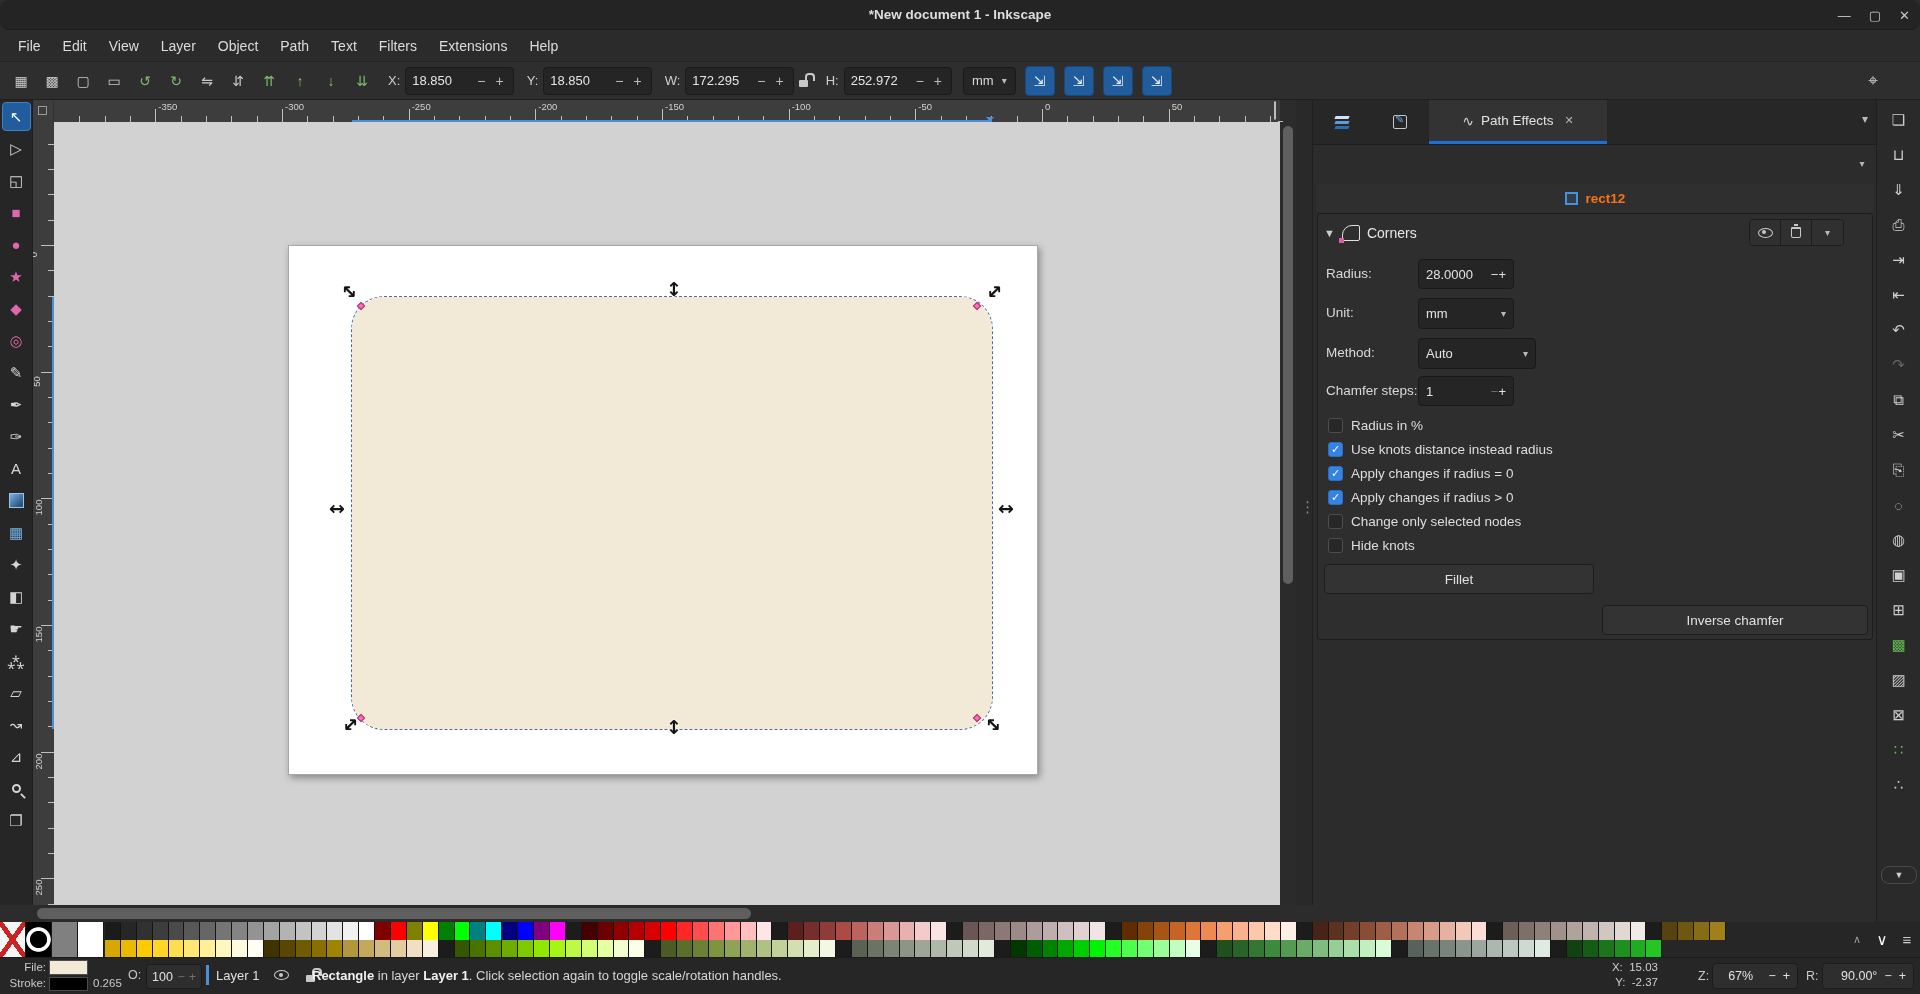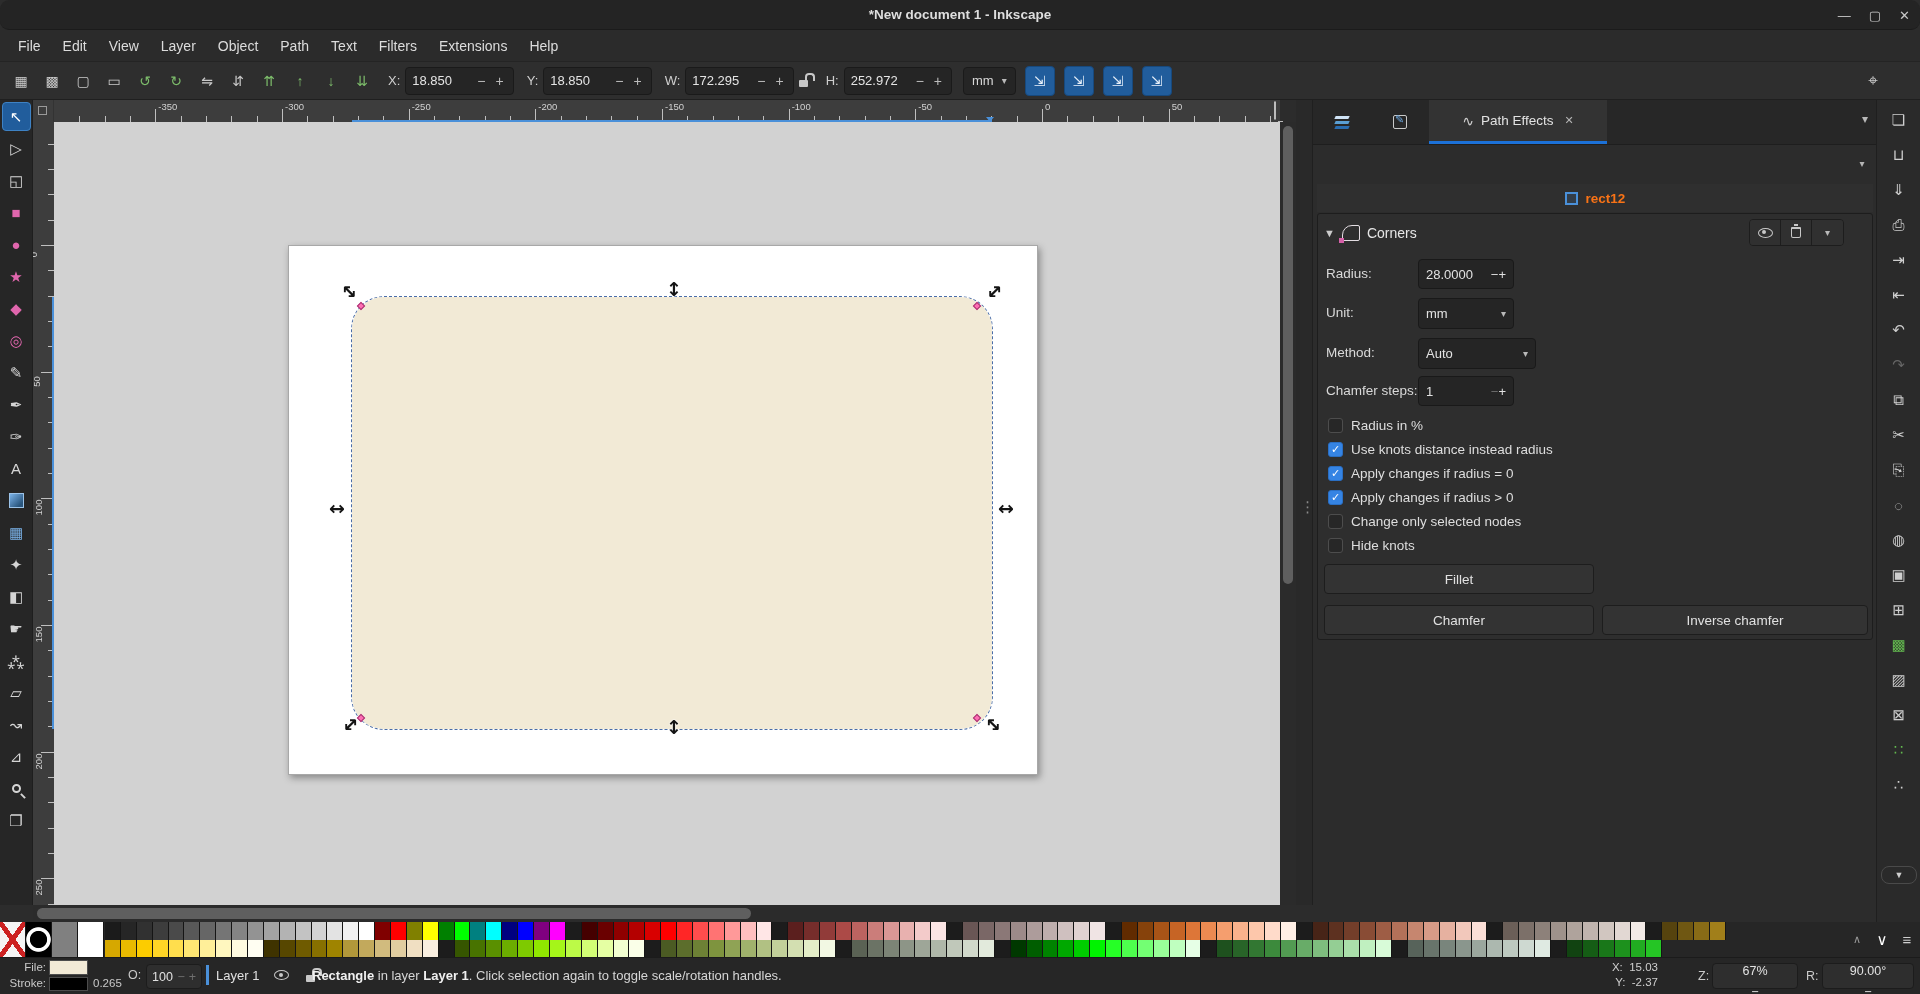--- a/index.html
+++ b/index.html
@@ -163,21 +163,21 @@
   #layer-chip { position:absolute; left:206px; top:7px; display:flex; align-items:center; gap:7px; }
   #layer-bar { width:3px; height:20px; background:#4a90d9; }
   #layer-name { font-size:13px; color:#e0e0e0; }
   .plock { position:relative; width:14px; height:15px; display:inline-block; }
   .plock::before { content:""; position:absolute; left:6px; top:0; width:6px; height:6px; border:2px solid #c8c8c8; border-bottom:none; border-radius:4px 4px 0 0; }
   .plock::after { content:""; position:absolute; left:0; top:7px; width:9px; height:7px; background:#c8c8c8; border-radius:1px; }
   #status-msg { position:absolute; left:312px; top:10px; font-size:13px; color:#d6d6d6; white-space:nowrap; }
   #status-msg b { color:#f0f0f0; }
   #coords { position:absolute; left:1598px; top:2px; width:60px; text-align:right; font-size:11.5px; color:#cfcfcf; line-height:15px; }
   .sb-box { position:absolute; top:5px; height:26px; background:#2e2e2e; border:1px solid #1c1c1c; border-radius:4px;
-    display:flex; align-items:center; padding:0 7px; gap:7px; font-size:12.5px; color:#e2e2e2;flex-direction:column; }
+    display:flex; align-items:center; padding:0 7px; gap:7px; font-size:12.5px; color:#e2e2e2; }
 </style>
 </head>
 <body>
 
 <div id="stage">
 
   <div id="titlebar" class="abs">
     <span id="title-text">*New document 1 - Inkscape</span>
     <div id="win-controls">
         <span class="win-btn">—</span>
@@ -551,23 +551,20 @@
           </div>
           <div class="cb-row" style="top: 322px;">
             <span class="cb"></span>
             <span class="cb-label">Hide knots</span>
           </div>
         </div>
 
       <div class="fx-action" style="left:6px;top:350px;width:270px">
           <span>Fillet</span>
         </div>
-      <div class="fx-action" style="left:6px;top:391px;width:270px">
-          <span>Chamfer</span>
-        </div>
       <div class="fx-action" style="left:284px;top:391px;width:266px">
           <span>Inverse chamfer</span>
         </div>
     </div>
   </div>
 
   <div id="commands" class="abs">
     <div id="cmd-list">
         <div class="cmd">❏</div>
         <div class="cmd">⊔</div>

